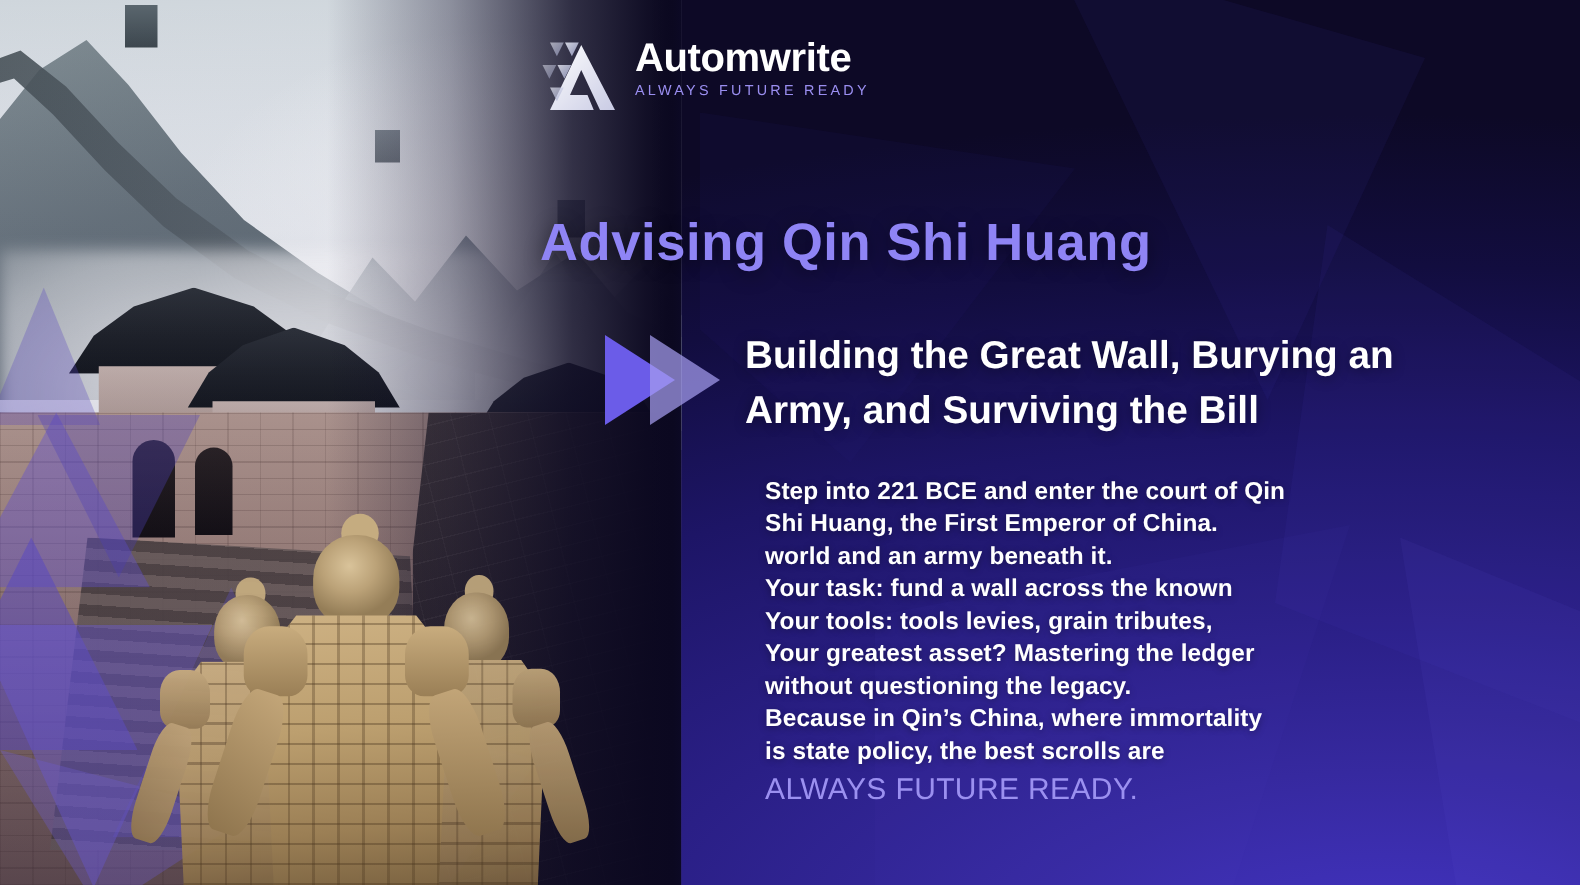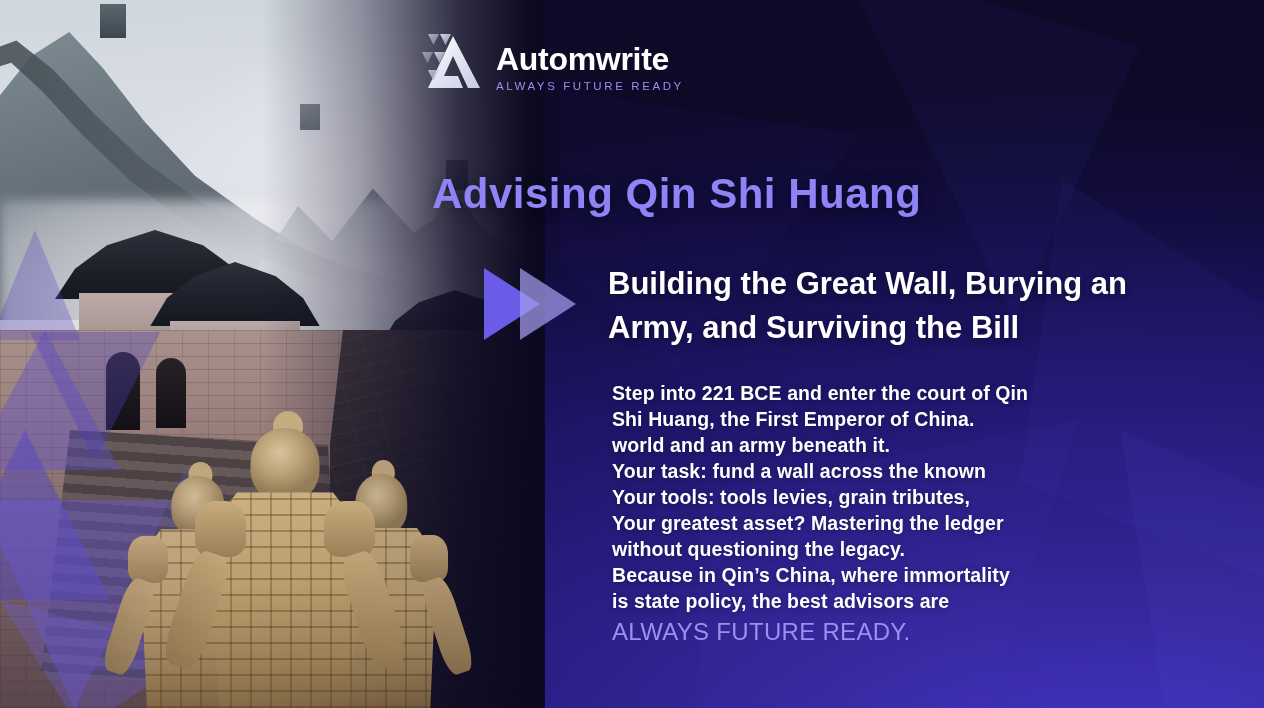--- a/index.html
+++ b/index.html
@@ -180,39 +180,39 @@
     background:
       linear-gradient(90deg, rgba(14,10,40,0) 0%, rgba(14,10,40,0) 48%, rgba(13,9,38,.35) 66%, rgba(12,9,34,.82) 84%, rgba(11,8,32,.97) 95%, #0b0820 100%),
       linear-gradient(180deg, rgba(30,22,90,0) 0%, rgba(28,20,86,.10) 48%, rgba(26,18,80,.22) 100%);
   }
   .photo-edge {
     position:absolute; right:0; top:0; width:24px; height:100%;
     background:linear-gradient(90deg, rgba(11,8,32,.0) 0%, rgba(11,8,32,.95) 70%, #0c0924 100%);
   }
 
   
-  .logo { position:absolute; left:420px; top:30px; display:flex; align-items:flex-end; gap:14px; z-index:20; }
+  .logo { position:absolute; left:432px; top:30px; display:flex; align-items:flex-start; gap:14px; z-index:20; }
   .logo-mark { width:62px; height:62px; position:relative; }
   .logo-text { display:flex; flex-direction:column; line-height:1; }
   .logo-word {
     font-size:32px; font-weight:700; color:#ffffff; letter-spacing:-.3px;
   }
   .logo-tag {
     margin-top:6px; font-size:11.5px; font-weight:400; letter-spacing:2.6px;
     color:#9a8ef0;
   }
 
   
   .headline {
     position:absolute; left:432px; top:170px; z-index:20;
     font-size:42px; font-weight:700; letter-spacing:.5px;
     color:#8f84f5;
     text-shadow:0 2px 16px rgba(0,0,0,.45);
   }
-  .sub-row { position:absolute; left:484px; top:262px; z-index:20; display:flex; align-items:flex-start; gap:32px; }
+  .sub-row { position:absolute; left:484px; top:262px; z-index:20; display:flex; align-items:flex-start; gap:20px; }
   .arrows { position:relative; width:92px; height:72px; flex:0 0 auto; margin-top:6px; }
   .arrow {
     position:absolute; top:0; width:56px; height:72px;
   }
   .arrow.a1 { left:0;  background:#6b5ce8; clip-path:polygon(0 0, 100% 50%, 0 100%); }
   .arrow.a2 { left:36px; background:rgba(165,157,238,.72); clip-path:polygon(0 0, 100% 50%, 0 100%); }
   .subhead {
     font-size:31px; font-weight:700; color:#ffffff; line-height:1.42;
     max-width:600px;
     text-shadow:0 2px 10px rgba(0,0,0,.4);
@@ -356,17 +356,17 @@
 
   <div class="body-block">
     <div class="body-line">Step into 221 BCE and enter the court of Qin</div>
     <div class="body-line">Shi Huang, the First Emperor of China.</div>
     <div class="body-line">world and an army beneath it.</div>
     <div class="body-line">Your task: fund a wall across the known</div>
     <div class="body-line">Your tools: tools levies, grain tributes,</div>
     <div class="body-line">Your greatest asset? Mastering the ledger</div>
     <div class="body-line">without questioning the legacy.</div>
     <div class="body-line">Because in Qin’s China, where immortality</div>
-    <div class="body-line">is state policy, the best advisors are</div>
+    <div class="body-line">is state policy, the best scrolls are</div>
     <div class="tagline-final">ALWAYS FUTURE READY.</div>
   </div>
 
 </div>
 
 </body></html>

